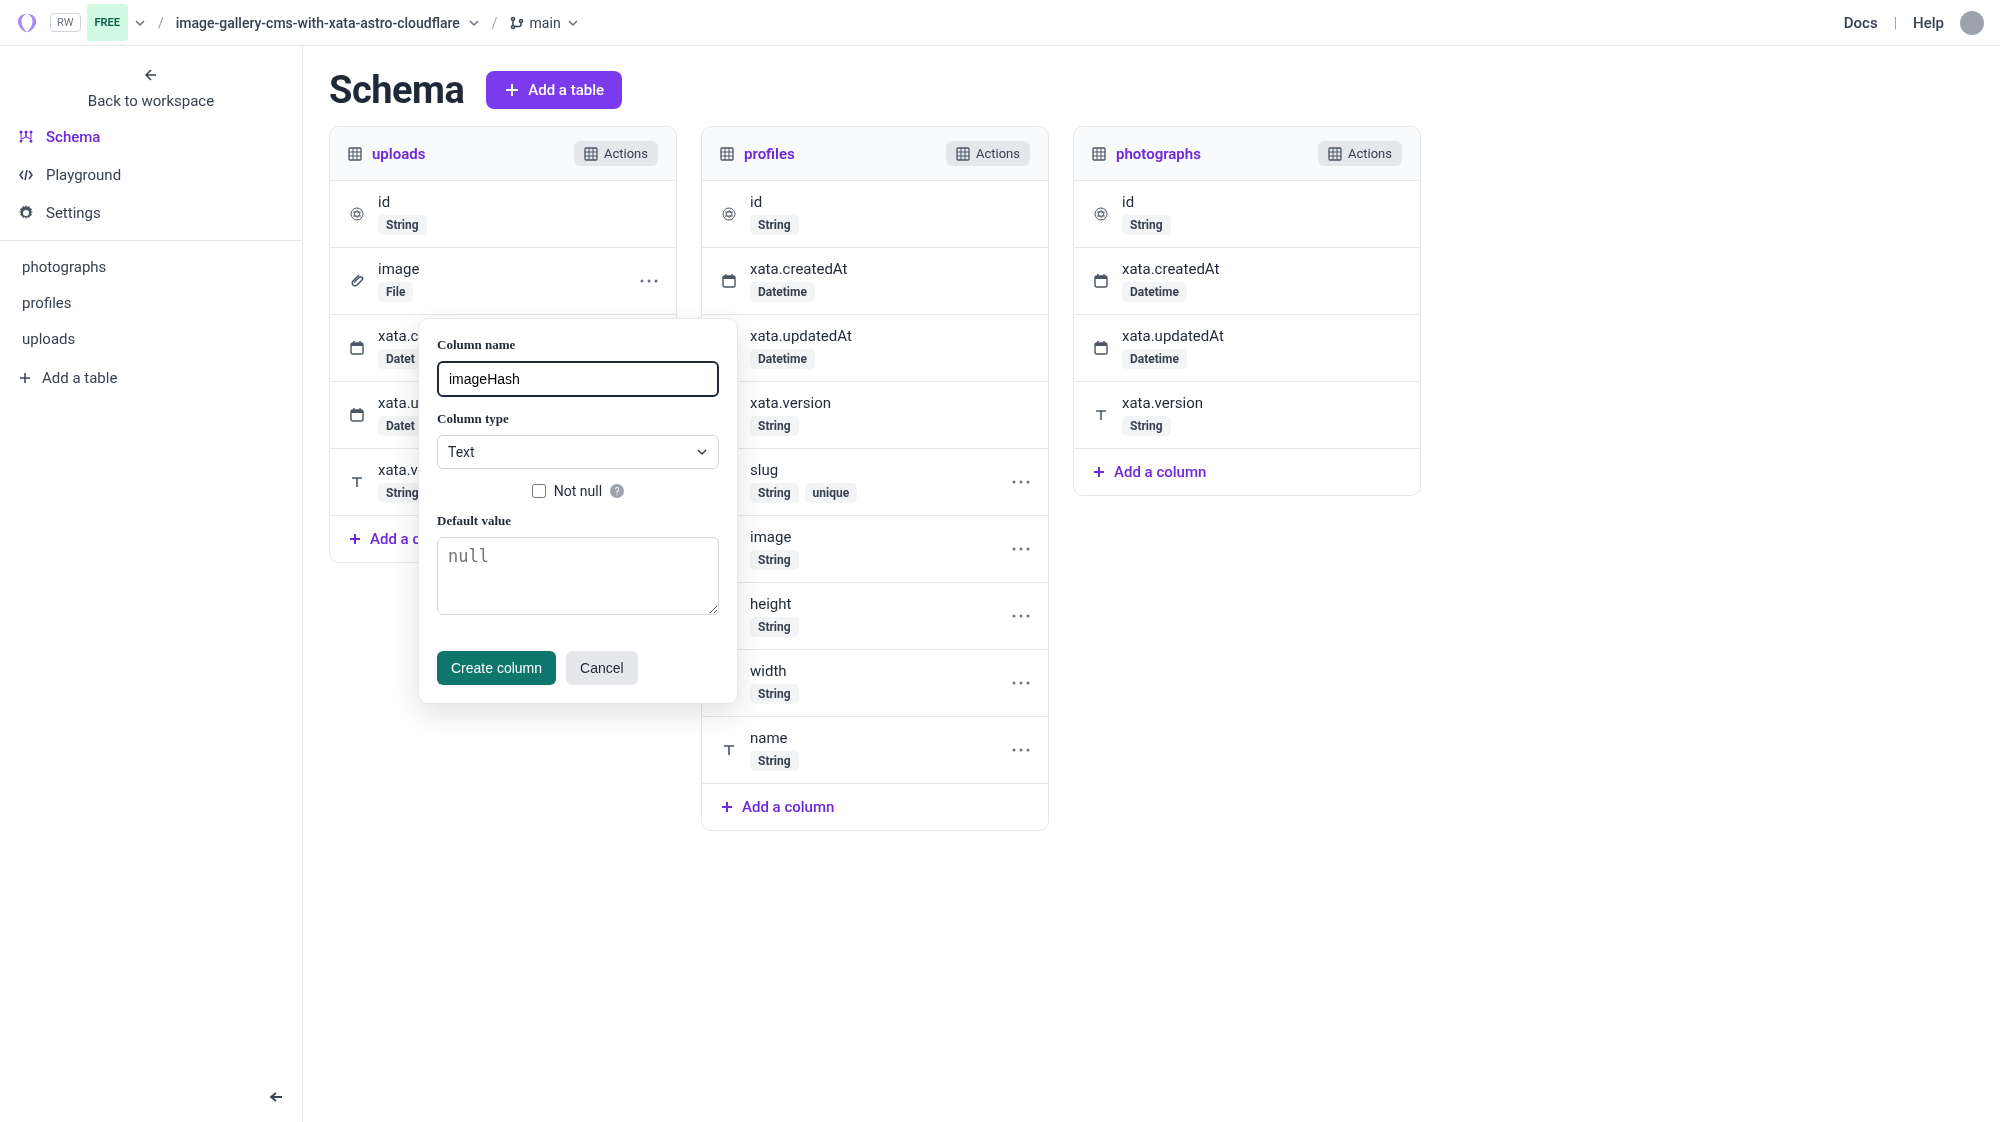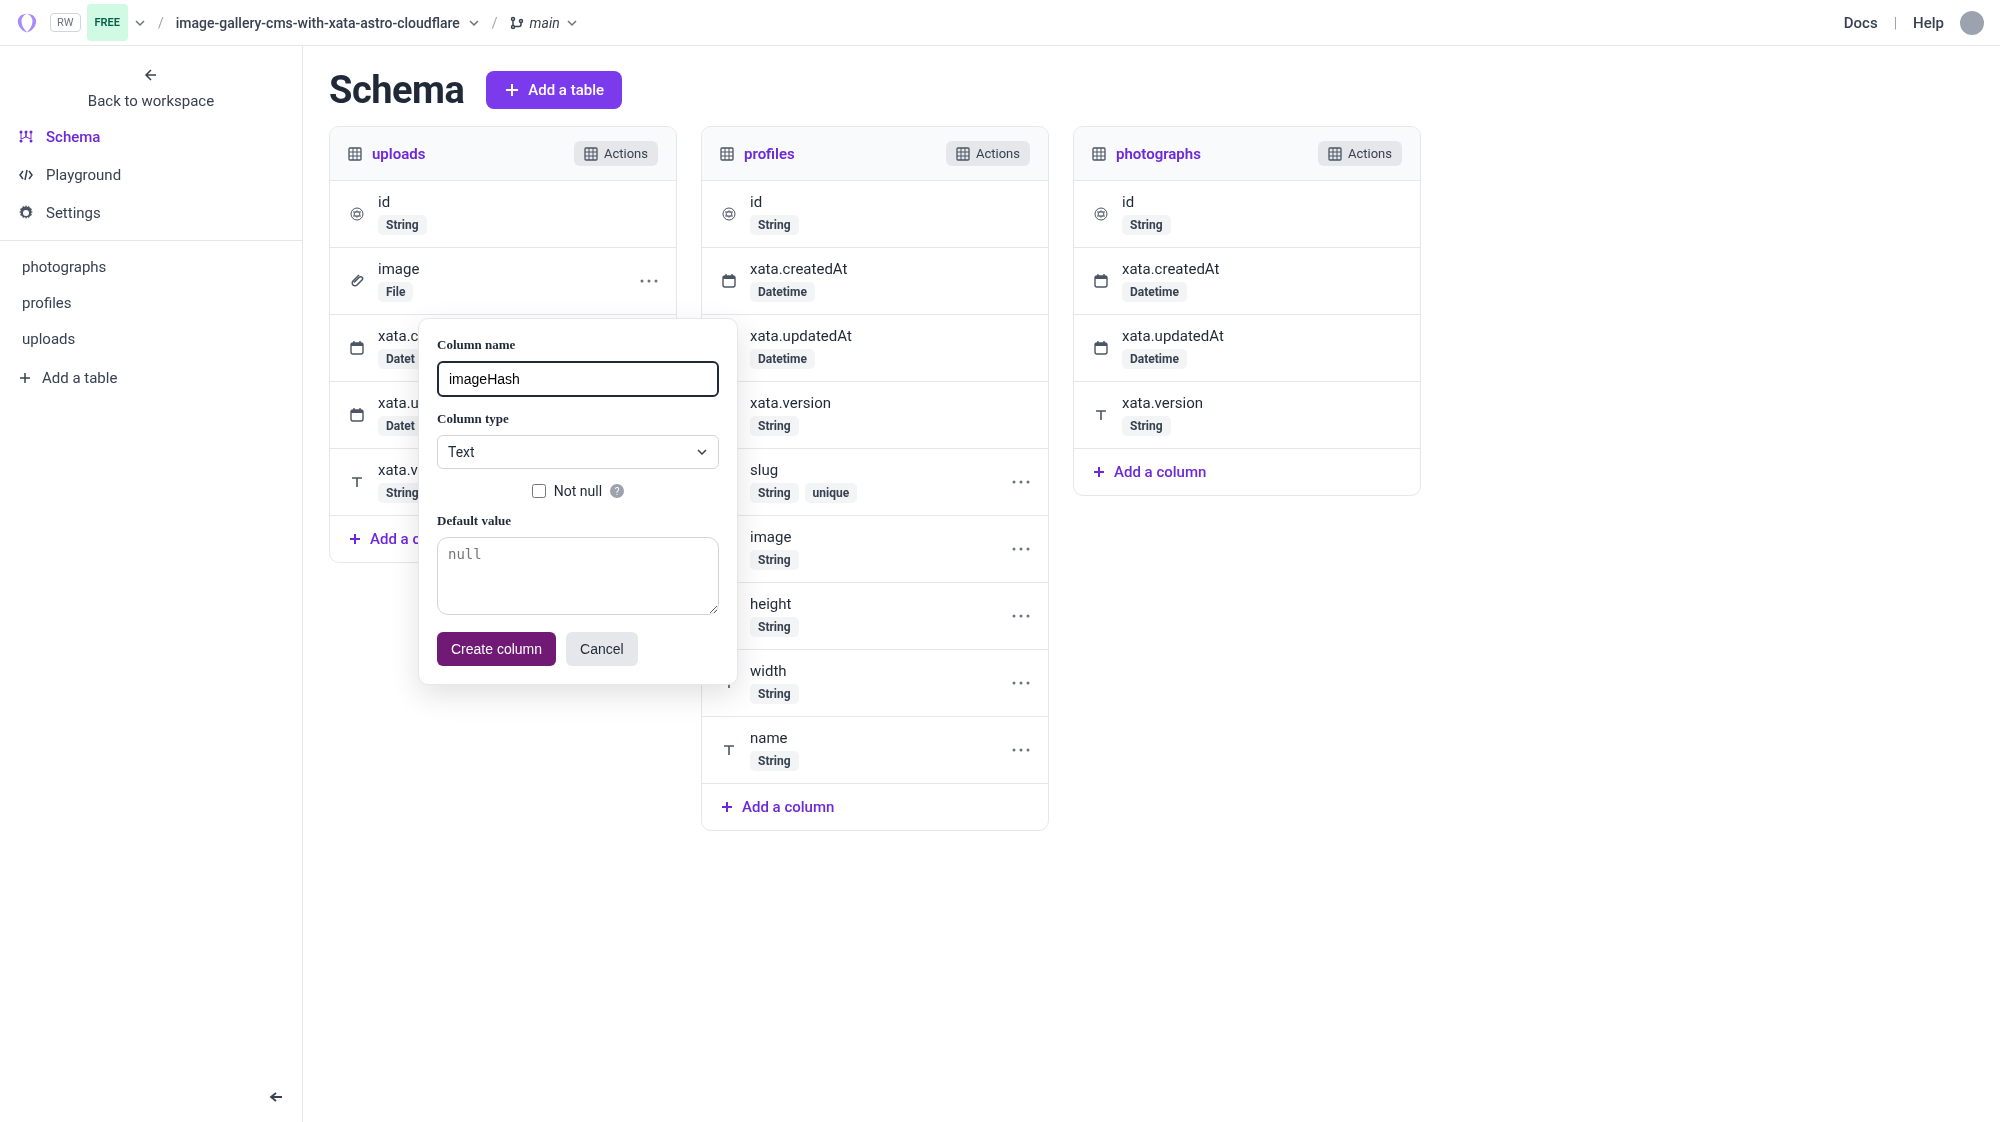--- a/index.html
+++ b/index.html
@@ -6,21 +6,21 @@
 body { font-family: -apple-system, BlinkMacSystemFont, "Segoe UI", Roboto, sans-serif; font-size: 14px; color: #1f2937; background: #fff; }
 .topbar { display: flex; align-items: center; height: 46px; padding: 0 16px; border-bottom: 1px solid #e5e7eb; gap: 12px; }
 .logo { width: 22px; height: 22px; }
 .logo svg { width: 100%; height: 100%; fill: #8b5cf6; }
 .ws-badge { display: flex; align-items: center; gap: 6px; }
 .rw { font-size: 11px; border: 1px solid #d1d5db; border-radius: 4px; padding: 2px 6px; color: #6b7280; }
 .free { font-size: 11px; font-weight: 600; background: #d1fae5; color: #065f46; border-radius: 4px; padding: 12px 8px; }
 .chevron { color: #6b7280; }
 .sep { color: #9ca3af; }
 .project { font-weight: 500; color: #374151; display: flex; align-items: center; gap: 8px; }
-.branch { display: flex; align-items: center; gap: 6px; color: #374151; font-style: italic; }
+.branch { display: flex; align-items: center; gap: 6px; color: #374151; }
 .top-right { margin-left: auto; display: flex; align-items: center; gap: 16px; }
 .top-link { font-size: 15px; color: #374151; font-weight: 500; }
 .avatar { width: 24px; height: 24px; border-radius: 50%; background: #9ca3af; }
 .layout { display: flex; height: calc(100vh - 46px); }
 .sidebar { width: 303px; border-right: 1px solid #e5e7eb; padding: 14px 0; display: flex; flex-direction: column; position: relative; }
 .back { display: flex; align-items: center; gap: 10px; padding: 8px 18px; color: #374151; font-size: 15px; flex-direction: column; }
 .nav-item { display: flex; align-items: center; gap: 12px; padding: 10px 18px; font-size: 15px; color: #374151; cursor: pointer; }
 .nav-item.active { color: #6d28d9; font-weight: 500; }
 .nav-divider { height: 1px; background: #e5e7eb; margin: 8px 0; }
 .table-item { padding: 9px 22px; font-size: 15px; color: #374151; cursor: pointer; }
@@ -44,23 +44,23 @@
 .badge { display: inline-block; background: #f3f4f6; border-radius: 5px; padding: 3px 8px; font-size: 12px; color: #374151; font-weight: bold; }
 .row-more { color: #6b7280; cursor: pointer; }
 .add-col { display: flex; align-items: center; gap: 8px; padding: 14px 18px; color: #6d28d9; font-size: 15px; font-weight: 500; cursor: pointer; }
 .popover { position: absolute; top: 318px; left: 418px; width: 320px; background: #fff; border: 1px solid #e5e7eb; border-radius: 10px; box-shadow: 0 10px 30px rgba(0,0,0,0.12); padding: 18px; z-index: 100; }
 .pop-label { font-size: 13px; font-weight: 600; color: #1f2937; margin-bottom: 8px; font-family: Liberation Serif, serif; }
 .pop-input { width: 100%; border: 2px solid #1f2937; border-radius: 6px; padding: 8px 10px; font-size: 14px; margin-bottom: 14px; }
 .pop-select { width: 100%; border: 1px solid #d1d5db; border-radius: 6px; padding: 8px 10px; font-size: 14px; display: flex; justify-content: space-between; align-items: center; margin-bottom: 14px; cursor: pointer; }
 .check-row { display: flex; align-items: center; gap: 8px; margin-bottom: 14px; justify-content: center; }
 .check-row input { width: 14px; height: 14px; }
 .help-icon { width: 14px; height: 14px; background: #9ca3af; color: #fff; border-radius: 50%; font-size: 10px; display: flex; align-items: center; justify-content: center; }
-.pop-textarea { width: 100%; height: 78px; border: 1px solid #d1d5db; border-radius: 11px; padding: 8px 10px; font-size: 14px; resize: vertical; margin-bottom: 14px; }
+.pop-textarea { width: 100%; height: 78px; border: 1px solid #d1d5db; border-radius: 6px; padding: 8px 10px; font-size: 17px; resize: vertical; margin-bottom: 33px; }
 .pop-actions { display: flex; gap: 10px; }
-.btn-primary { background: #701a75; color: #fff; border: none; border-radius: 6px; padding: 9px 14px; font-size: 14px; font-weight: 500; cursor: pointer; }
+.btn-primary { background: #0f766e; color: #fff; border: none; border-radius: 6px; padding: 9px 14px; font-size: 14px; font-weight: 500; cursor: pointer; }
 .btn-secondary { background: #e5e7eb; color: #1f2937; border: none; border-radius: 6px; padding: 9px 14px; font-size: 14px; font-weight: 500; cursor: pointer; }
 svg { display: block; }
 </style>
 </head>
 <body>
 
 <div class="topbar">
   <div class="logo">
     <svg viewBox="0 0 24 24">
         <path d="M12 2 C6 2 2 6 2 10 C2 16 8 22 12 22 C8 18 6 14 6 10 C6 6 9 3 12 2 Z M12 2 C18 2 22 6 22 10 C22 16 16 22 12 22 C16 18 18 14 18 10 C18 6 15 3 12 2 Z" fill="#a78bfa"></path>

